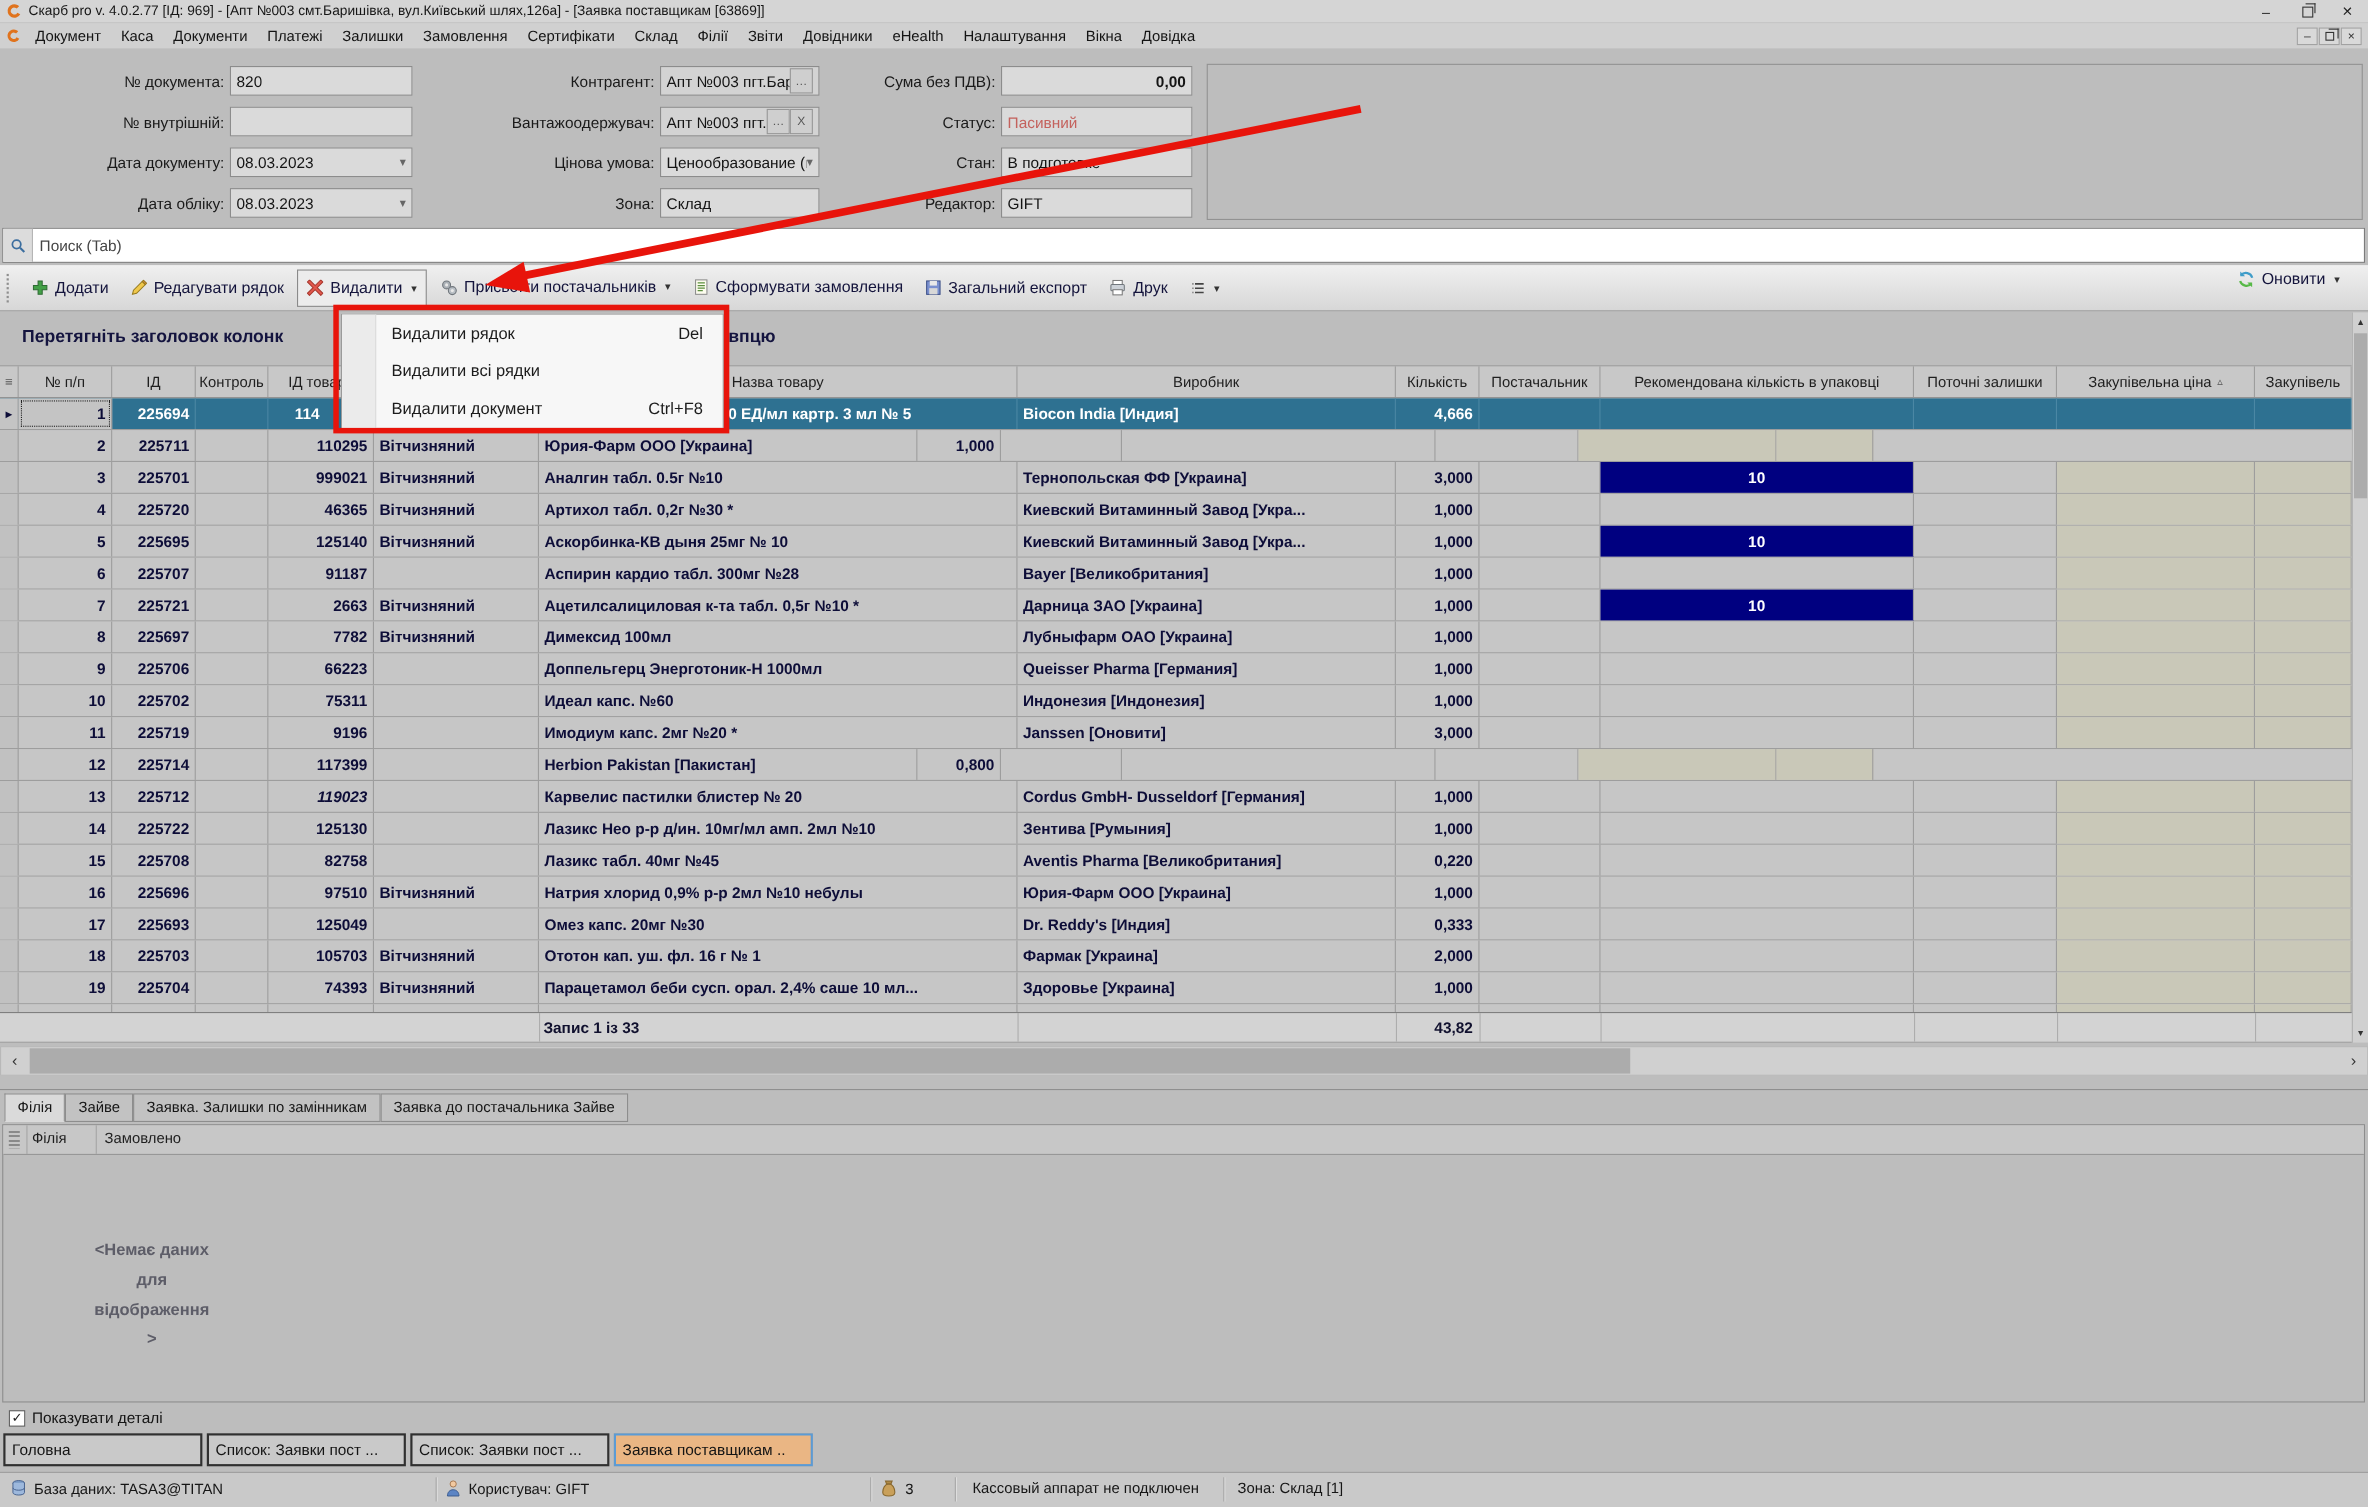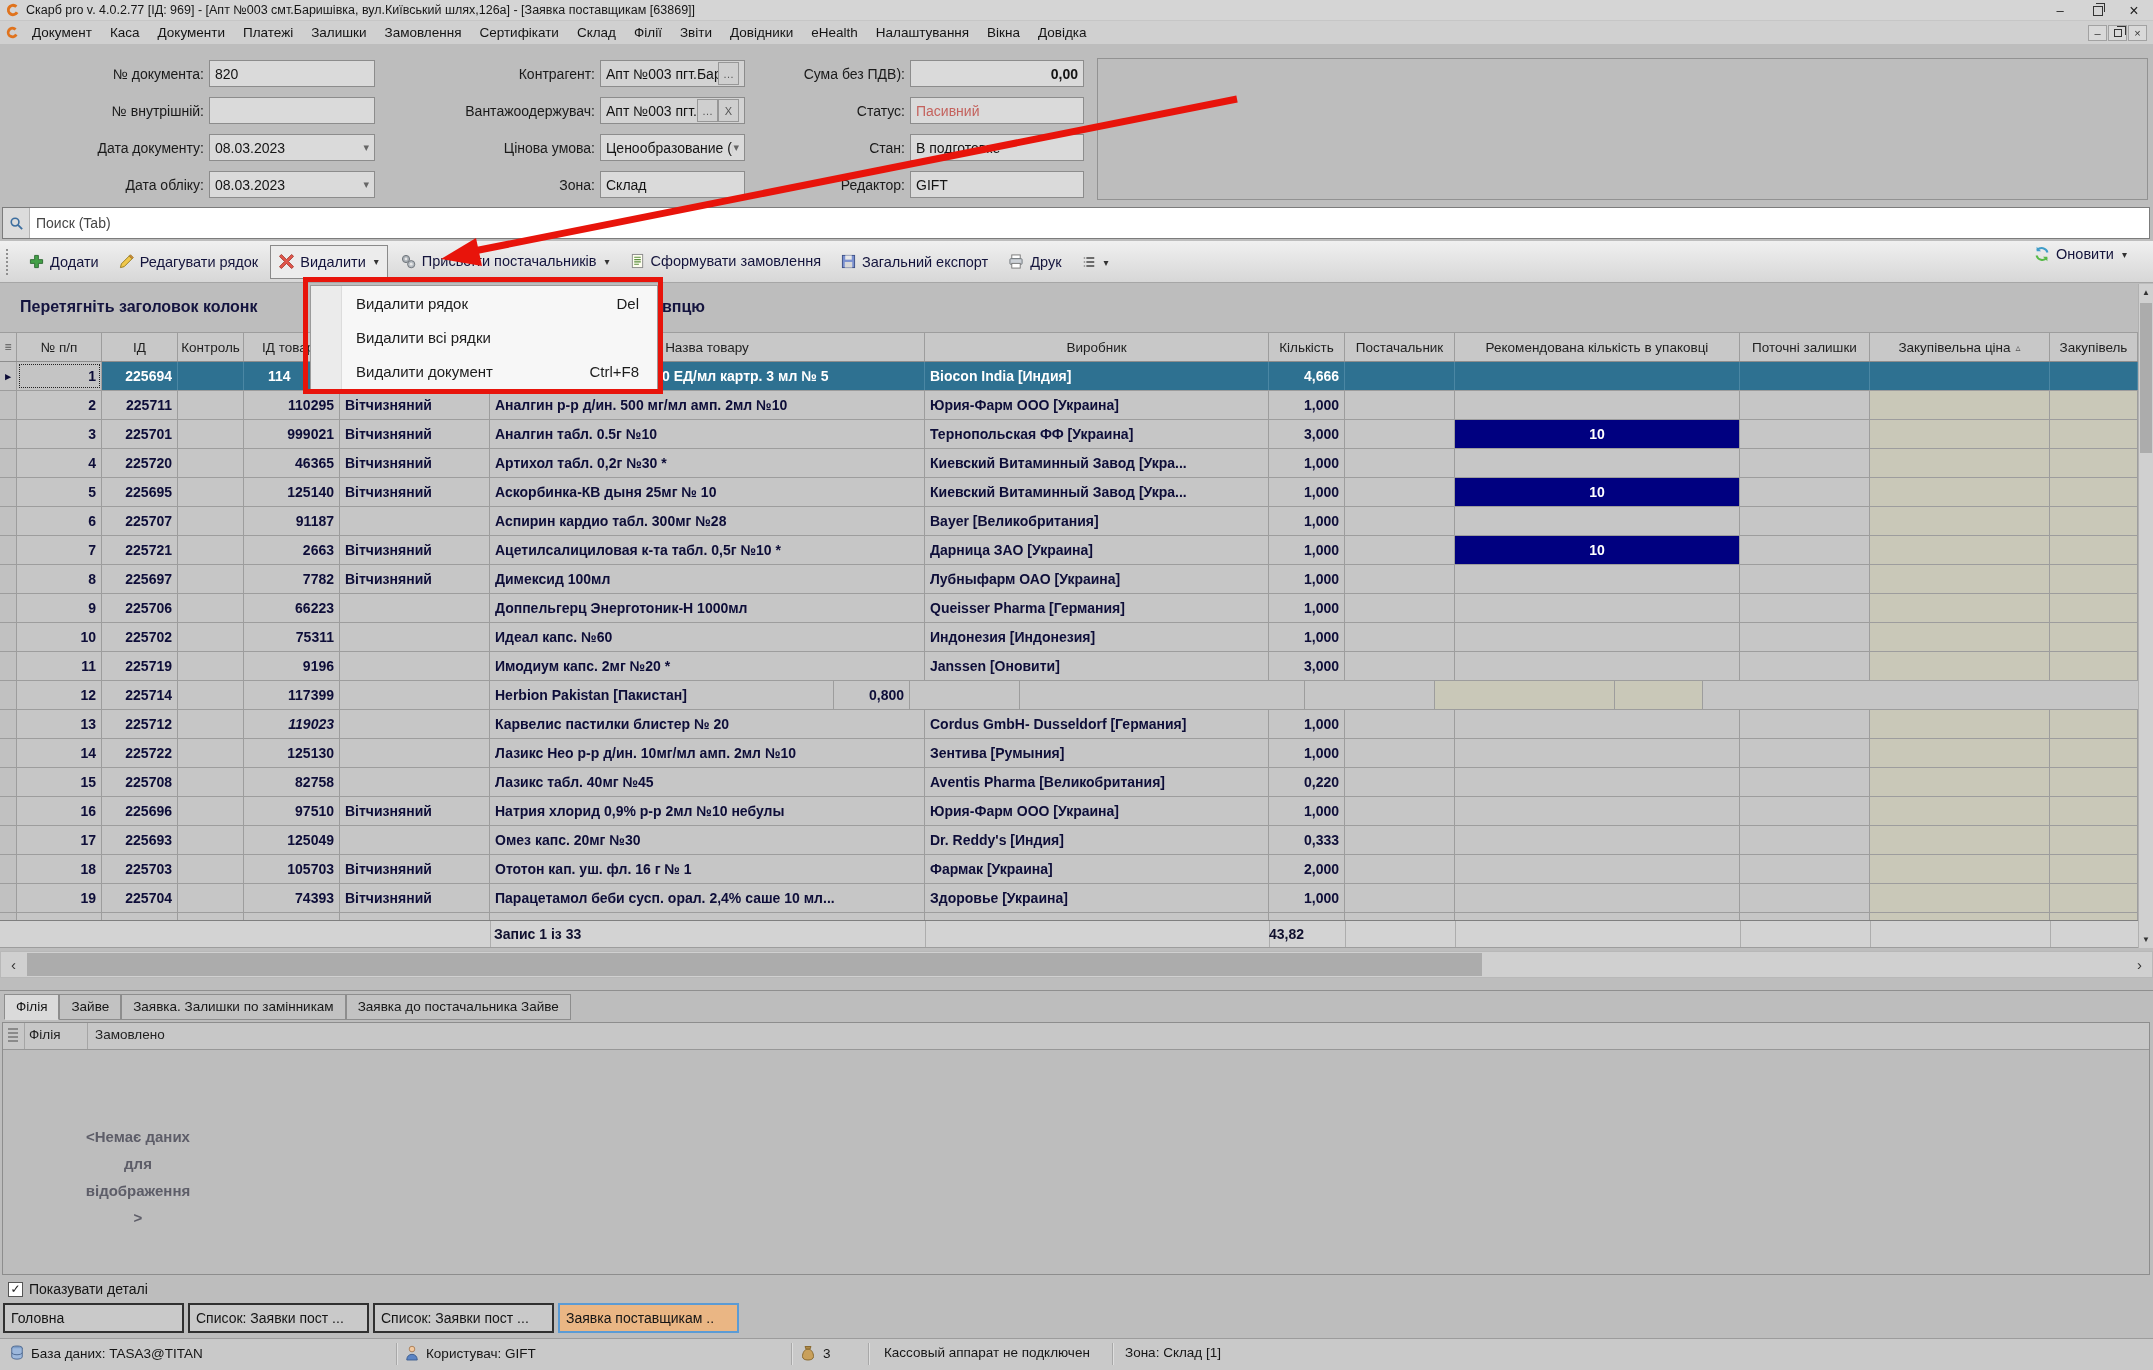--- a/index.html
+++ b/index.html
@@ -68,21 +68,21 @@
   .tr.sel{background:#2e7191;}
   .tr.sel .td{color:#ffffff;border-right-color:#4b87a4;}
   .tr.sel .td.beige{background:transparent;}
   .tr.sel .td.keepgray{background:#c4c4c4;color:#0d0d38;border-right-color:#9d9d9d;}
   .tr.sel .td.npp{outline:1px dotted #222;outline-offset:-3px;}
   .td.rec-on{background:#000080;color:#fff;justify-content:center;}
   .tfoot{position:relative;height:28px;box-sizing:border-box;background:#d3d3d3;
          border-top:1px solid #7f7f7f;border-bottom:1px solid #9d9d9d;font-size:14px;font-weight:bold;color:#10102e;}
   .tfoot .vline{position:absolute;top:0;bottom:0;width:1px;background:#adadad;}
   #footer-record{position:absolute;left:494px;top:5px;}
-  #footer-total{position:absolute;left:1269px;width:70px;top:5px;}
+  #footer-total{position:absolute;left:1269px;width:70px;top:5px;text-align:right;}
   
   .hscroll{position:absolute;left:0;top:951px;width:2153px;height:27px;background:#d0d0d0;
            border:1px solid #b8b8b8;box-sizing:border-box;}
   .hthumb{position:absolute;left:26px;top:1px;width:1455px;height:23px;background:#acacac;}
   .harrow{position:absolute;top:0;width:25px;height:25px;display:flex;align-items:center;
           justify-content:center;font-size:15px;color:#333;}
   .vscroll{position:absolute;right:0;top:284px;width:15px;height:664px;background:#d0d0d0;
            border-left:1px solid #b0b0b0;box-sizing:border-box;}
   .varrow{position:absolute;left:0;width:14px;height:17px;display:flex;align-items:center;
           justify-content:center;font-size:8px;color:#333;}
@@ -377,21 +377,20 @@
         <div class="td num beige" style="width: 180px;"></div>
         <div class="td num beige" style="width: 88px;"></div>
       </div>
       <div class="tr">
         <div class="td ctr ind" style="width: 17px;"></div>
         <div class="td num" style="width: 85px;">2</div>
         <div class="td num" style="width: 76px;">225711</div>
         <div class="td " style="width: 66px;"></div>
         <div class="td num" style="width: 96px;">110295</div>
         <div class="td " style="width: 150px;">Вітчизняний</div>
-        <div class="td " style="width: 435px;">Аналгин р-р д/ин. 500 мг/мл амп. 2мл №10</div>
         <div class="td " style="width: 344px;">Юрия-Фарм ООО [Украина]</div>
         <div class="td num" style="width: 76px;">1,000</div>
         <div class="td " style="width: 110px;"></div>
         <div class="td ctr" style="width: 285px;"></div>
         <div class="td num" style="width: 130px;"></div>
         <div class="td num beige" style="width: 180px;"></div>
         <div class="td num beige" style="width: 88px;"></div>
       </div>
       <div class="tr">
         <div class="td ctr ind" style="width: 17px;"></div>

